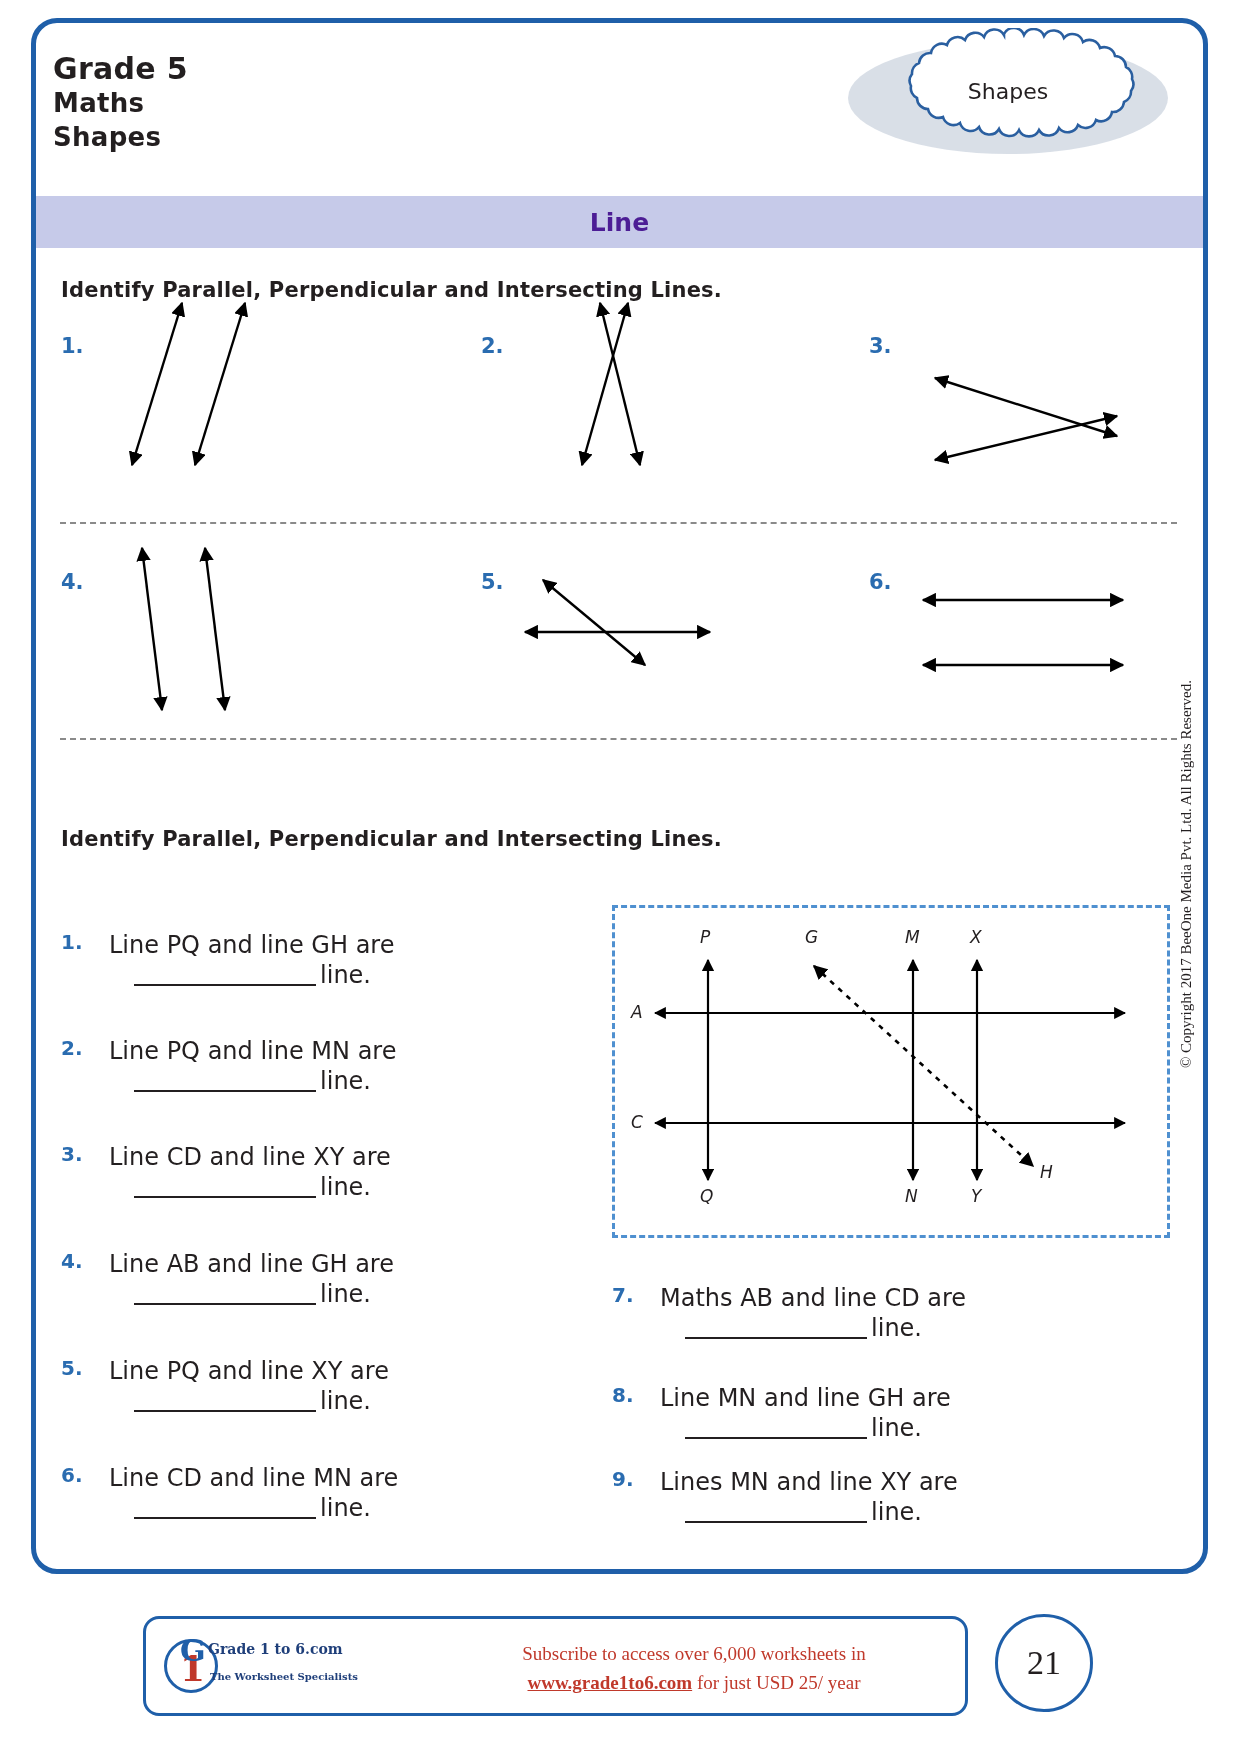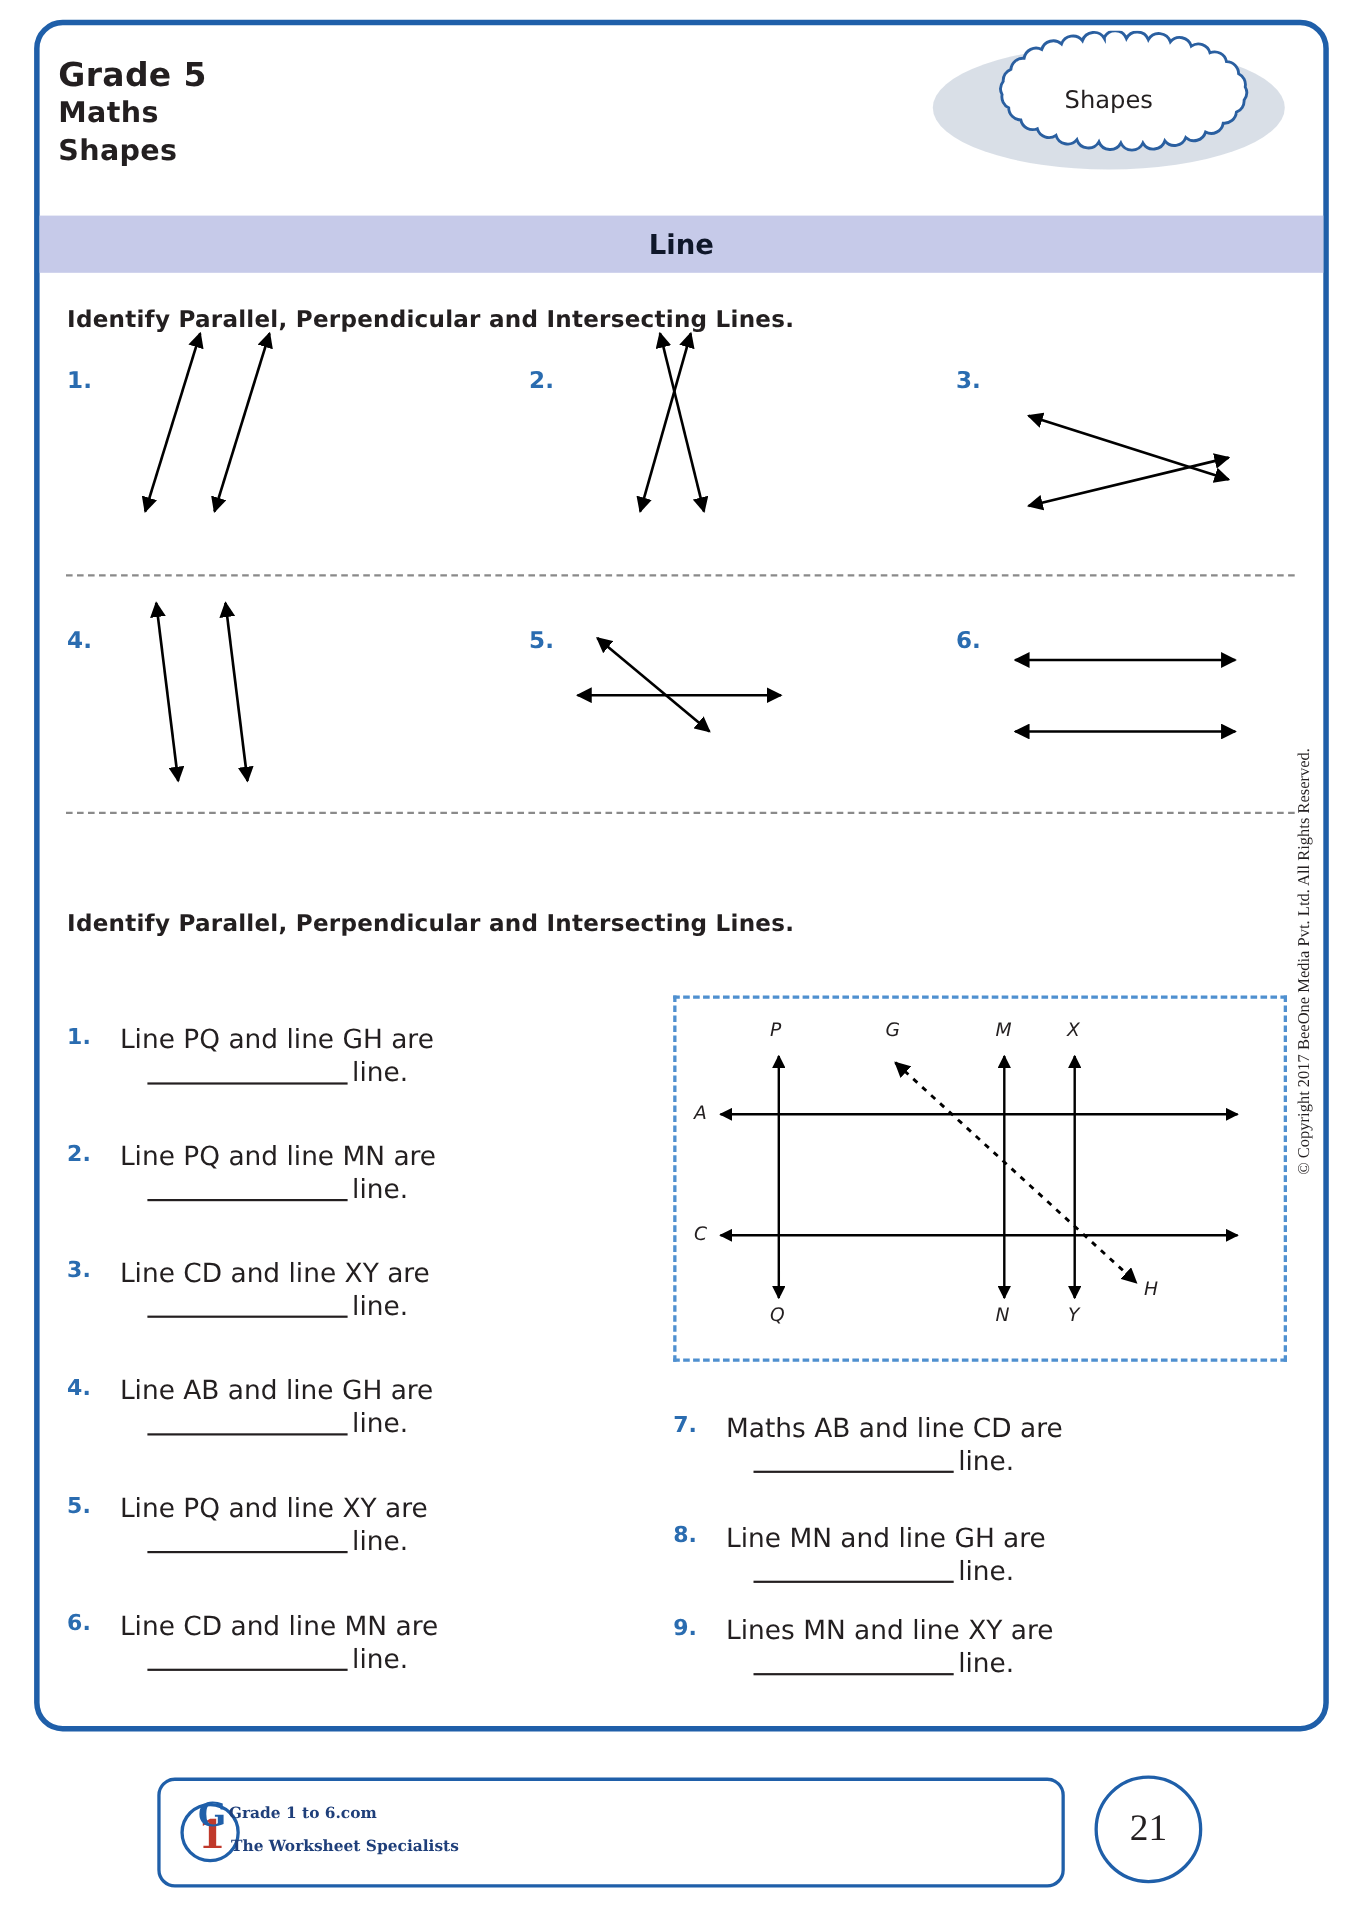--- a/index.html
+++ b/index.html
@@ -62,21 +62,21 @@
     position: absolute;
     left: 36px; top: 196px;
     width: 1167px; height: 52px;
     background: #c6cae9;
     display: flex; align-items: center; justify-content: center;
   }
   .title-bar span {
     font-family: "DejaVu Sans", sans-serif;
     font-weight: bold;
     font-size: 25px;
-    color: #0f172a;
+    color: #4c1d95;
   }
 
   
   .instruction {
     position: absolute;
     font-family: "DejaVu Sans", sans-serif;
     font-weight: bold;
     font-size: 21px;
     color: #231f20;
     white-space: nowrap;
@@ -219,21 +219,21 @@
     font-weight: bold;
     font-size: 14px;
     color: #1f3f7a;
     white-space: nowrap;
   }
   .logo-sub {
     position: absolute;
     left: 46px; top: 40px;
     font-family: "DejaVu Serif", serif;
     font-weight: bold;
-    font-size: 14px;
+    font-size: 10px;
     color: #1f3f7a;
     white-space: nowrap;
   }
   .promo {
     position: absolute;
     left: 288px; top: 20px;
     width: 520px;
     text-align: center;
     font-family: "Liberation Serif", serif;
     font-size: 19px;
@@ -491,19 +491,23 @@
 
   <div class="footer-box">
     <div class="logo">
       <div class="logo-circle">
         <span class="one">1</span>
       </div>
       <span class="logo-g">G</span>
       <div class="logo-main">Grade 1 to 6.com</div>
       <div class="logo-sub">The Worksheet Specialists</div>
     </div>
+    <div class="promo">
+      <span>Subscribe to access over 6,000 worksheets in</span><br>
+      <a href="#">www.grade1to6.com</a><span> for just USD 25/ year</span>
+    </div>
   </div>
 
   <div class="page-circle">
     <span>21</span>
   </div>
 
 </div>
 
 </body></html>

